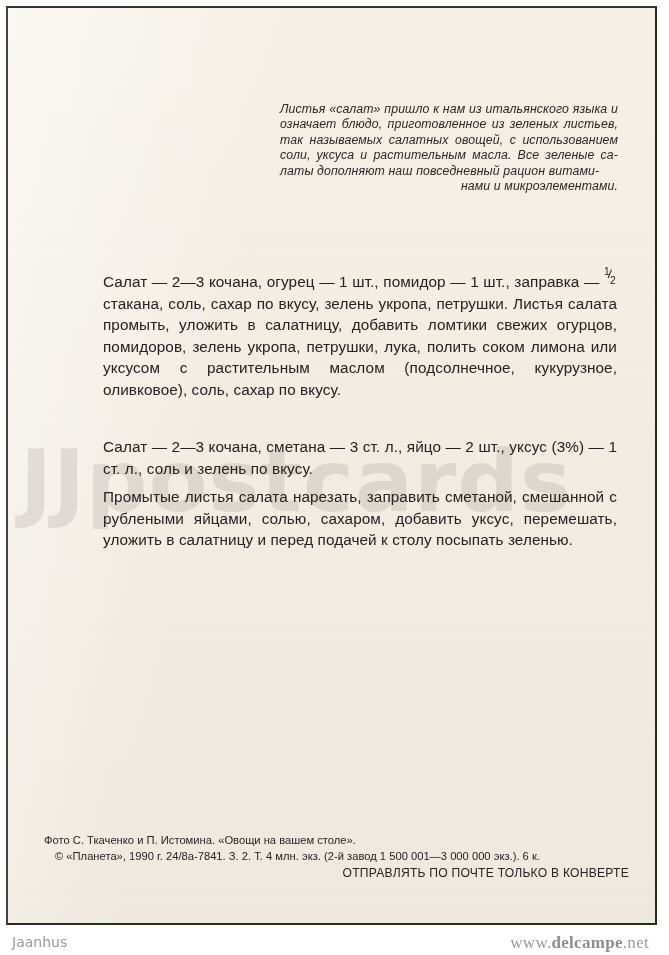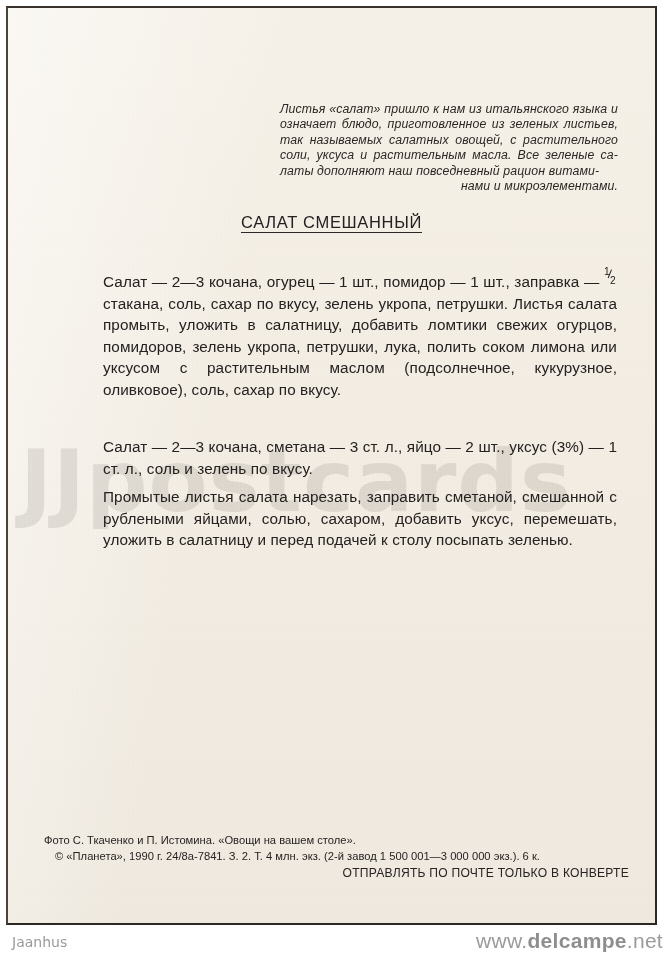--- a/index.html
+++ b/index.html
@@ -182,53 +182,50 @@
   #owner-tag {
     position: absolute;
     left: 12px;
     bottom: 5px;
     font-size: 14px;
     color: #9a9a9a;
     font-family: "DejaVu Sans", sans-serif;
   }
   #delcampe-tag {
     position: absolute;
-    right: 6px;
+    right: 20px;
     bottom: 2px;
-    font-size: 21px;
+    font-size: 17px;
     color: #9b9b9b;
-    font-family: Liberation Sans, sans-serif;
+    font-family: Liberation Serif, serif;
     letter-spacing: .3px;
   }
   #delcampe-tag b { font-weight: 700; color: #8e8e8e; }
 </style>
 </head>
 <body>
 
 <div id="scan">
 
   <div id="card">
     <div id="grain"></div>
 
     <div id="watermark">JJpostcards</div>
 
     <div id="content">
 
       <div class="intro">
         <span>Листья «салат» пришло к нам из итальянского языка и</span>
         <span>означает блюдо, приготовленное из зеленых листьев,</span>
-        <span>так называемых салатных овощей, с растительного</span>
+        <span>так называемых салатных овощей, с использованием</span>
         <span>соли, уксуса и растительным масла. Все зеленые са-</span>
         <span>латы дополняют наш повседневный рацион витами-</span>
         <span class="last">нами и микроэлементами.</span>
       </div>
 
-      <h2 class="recipe-title" id="title-1">
-        <span class="u">САЛАТ СМЕШАННЫЙ</span>
-      </h2>
 
       <p class="body" id="para-1"><span>Салат — 2—3 кочана, огурец — 1 шт., помидор — 1 шт., заправка — </span><span class="frac"><span class="num">1</span><span class="bar"></span><span class="den">2</span></span><span> стакана, соль, сахар по вкусу, зелень укропа, петрушки. Листья салата промыть, уложить в салатницу, добавить ломтики свежих огурцов, помидоров, зелень укропа, петрушки, лука, полить соком лимона или уксусом с растительным маслом (подсолнечное, кукурузное, оливковое), соль, сахар по вкусу.</span></p>
 
 
       <p class="body" id="para-2">Салат — 2—3 кочана, сметана — 3 ст. л., яйцо — 2 шт., уксус (3%) — 1 ст. л., соль и зелень по вкусу.</p>
       <p class="body" id="para-3">Промытые листья салата нарезать, заправить сметаной, смешанной с рублеными яйцами, солью, сахаром, добавить уксус, перемешать, уложить в салатницу и перед подачей к столу посыпать зеленью.</p>
 
       <div id="footer">
         <span class="f-line" id="foot-photo">Фото С. Ткаченко и П. Истомина. «Овощи на вашем столе».</span>
         <span class="f-line" id="foot-imprint">© «Планета», 1990 г. 24/8а-7841. З. 2. Т. 4 млн. экз. (2-й завод 1 500 001—3 000 000 экз.). 6 к.</span>

